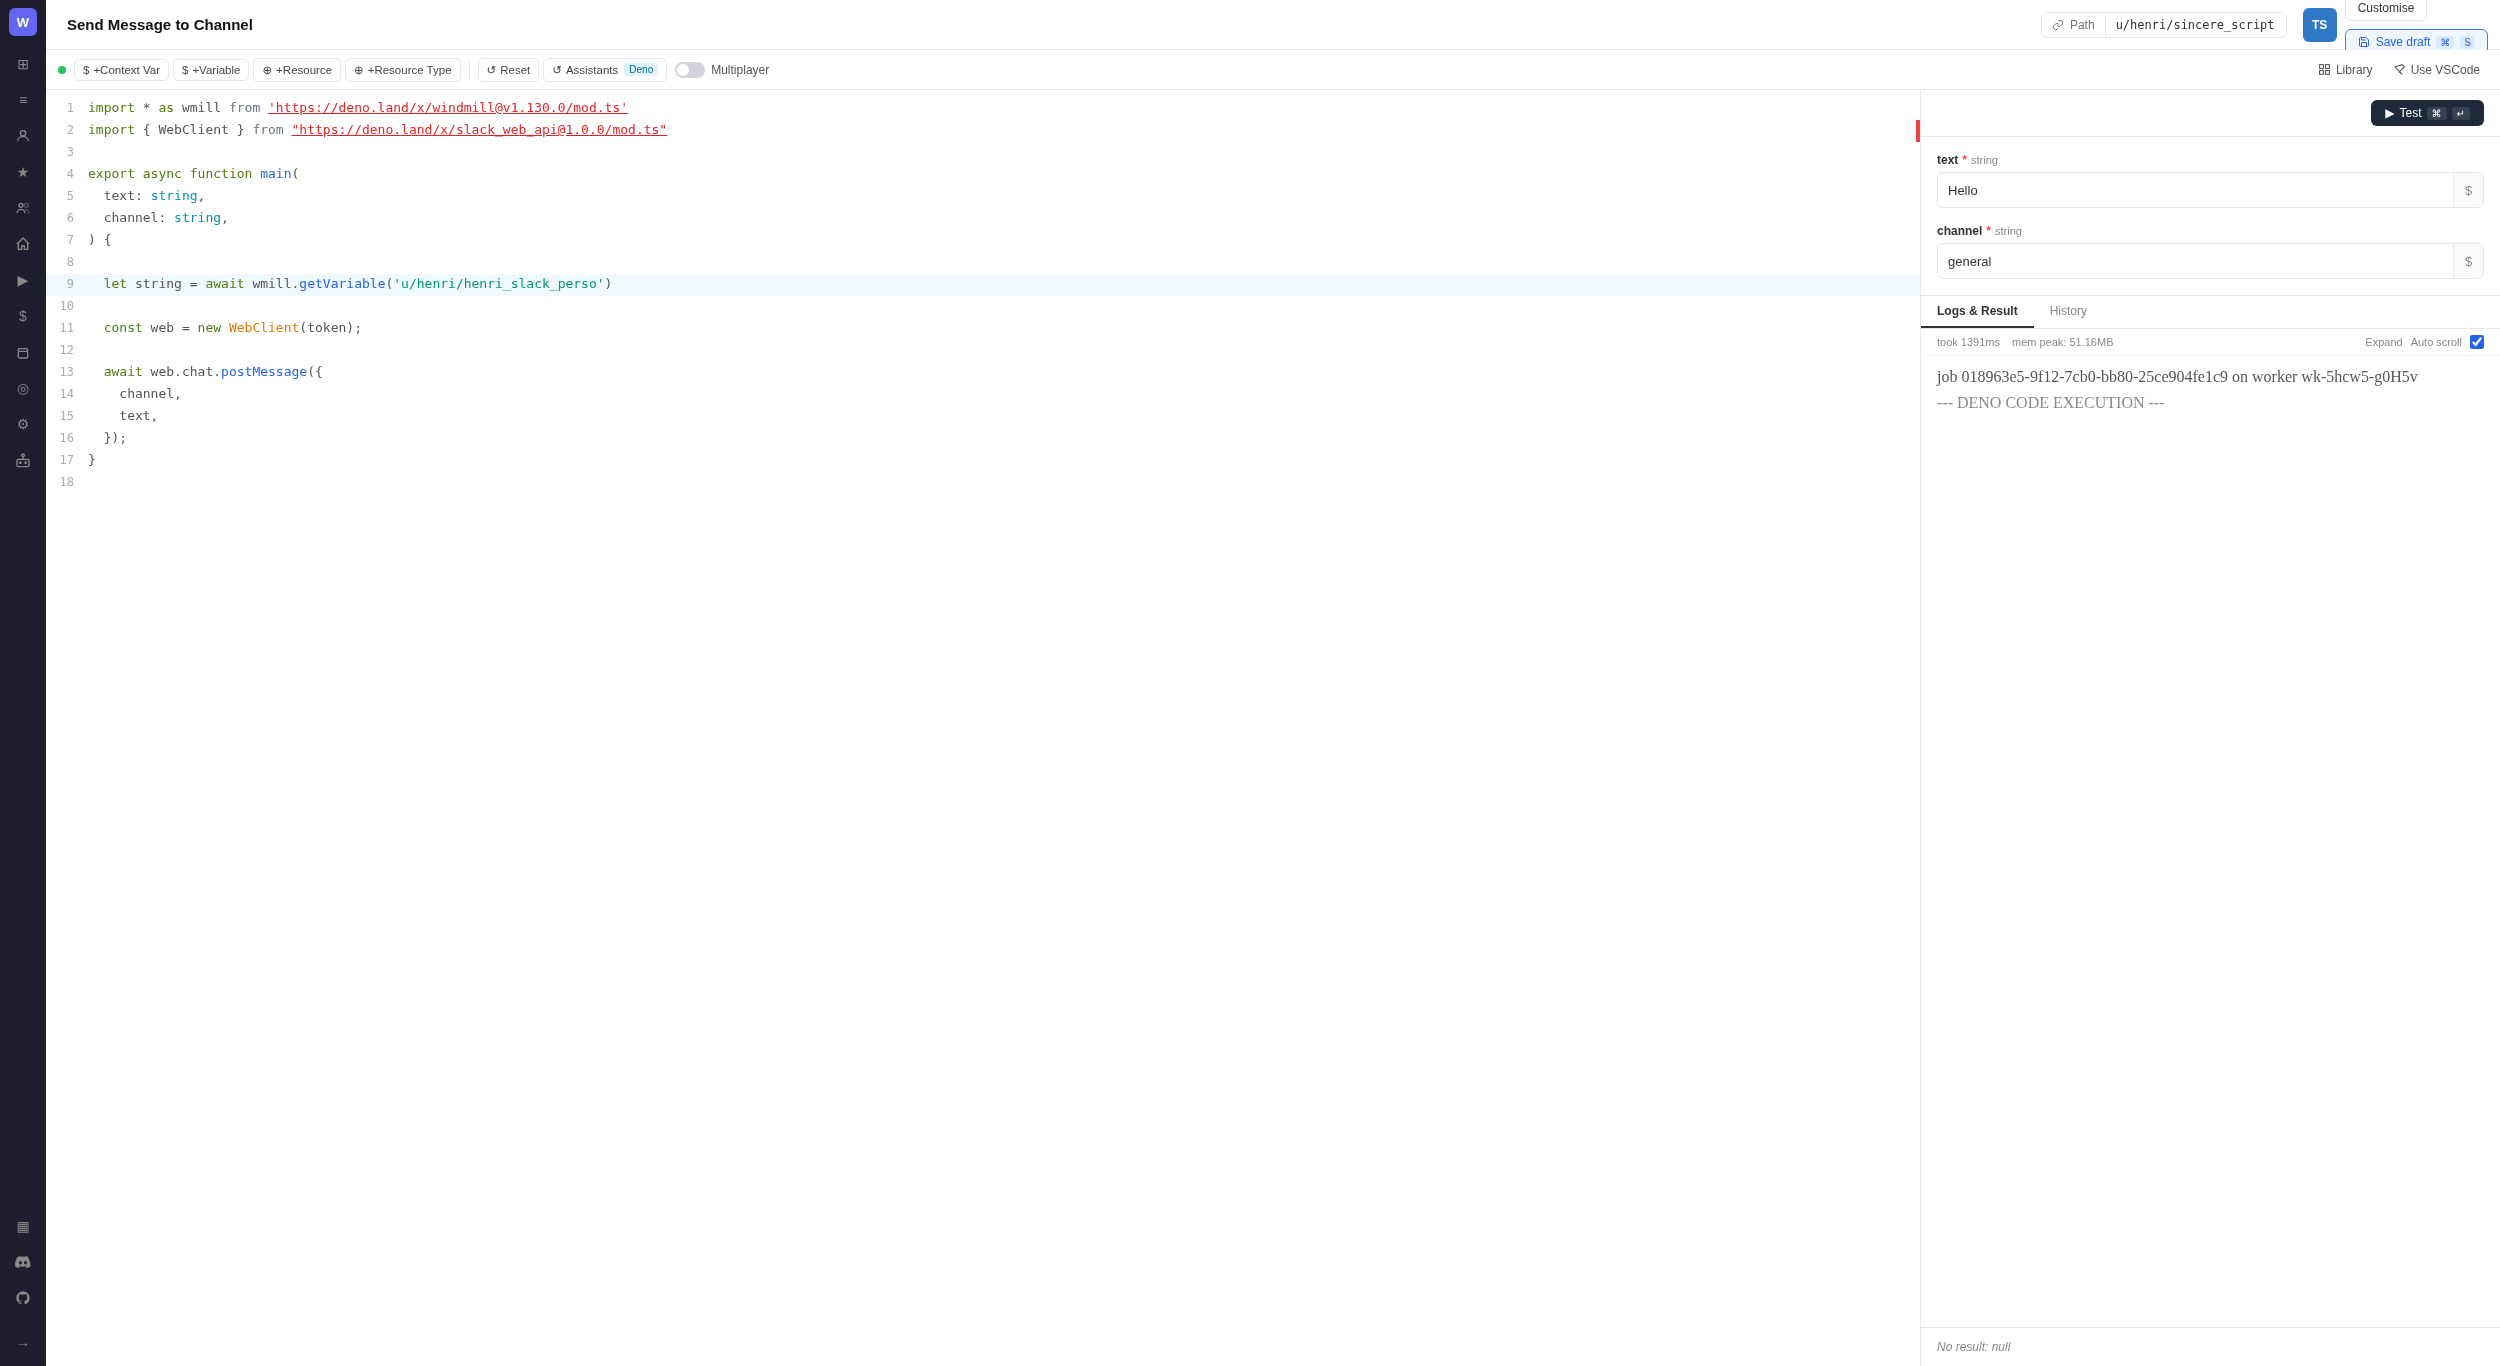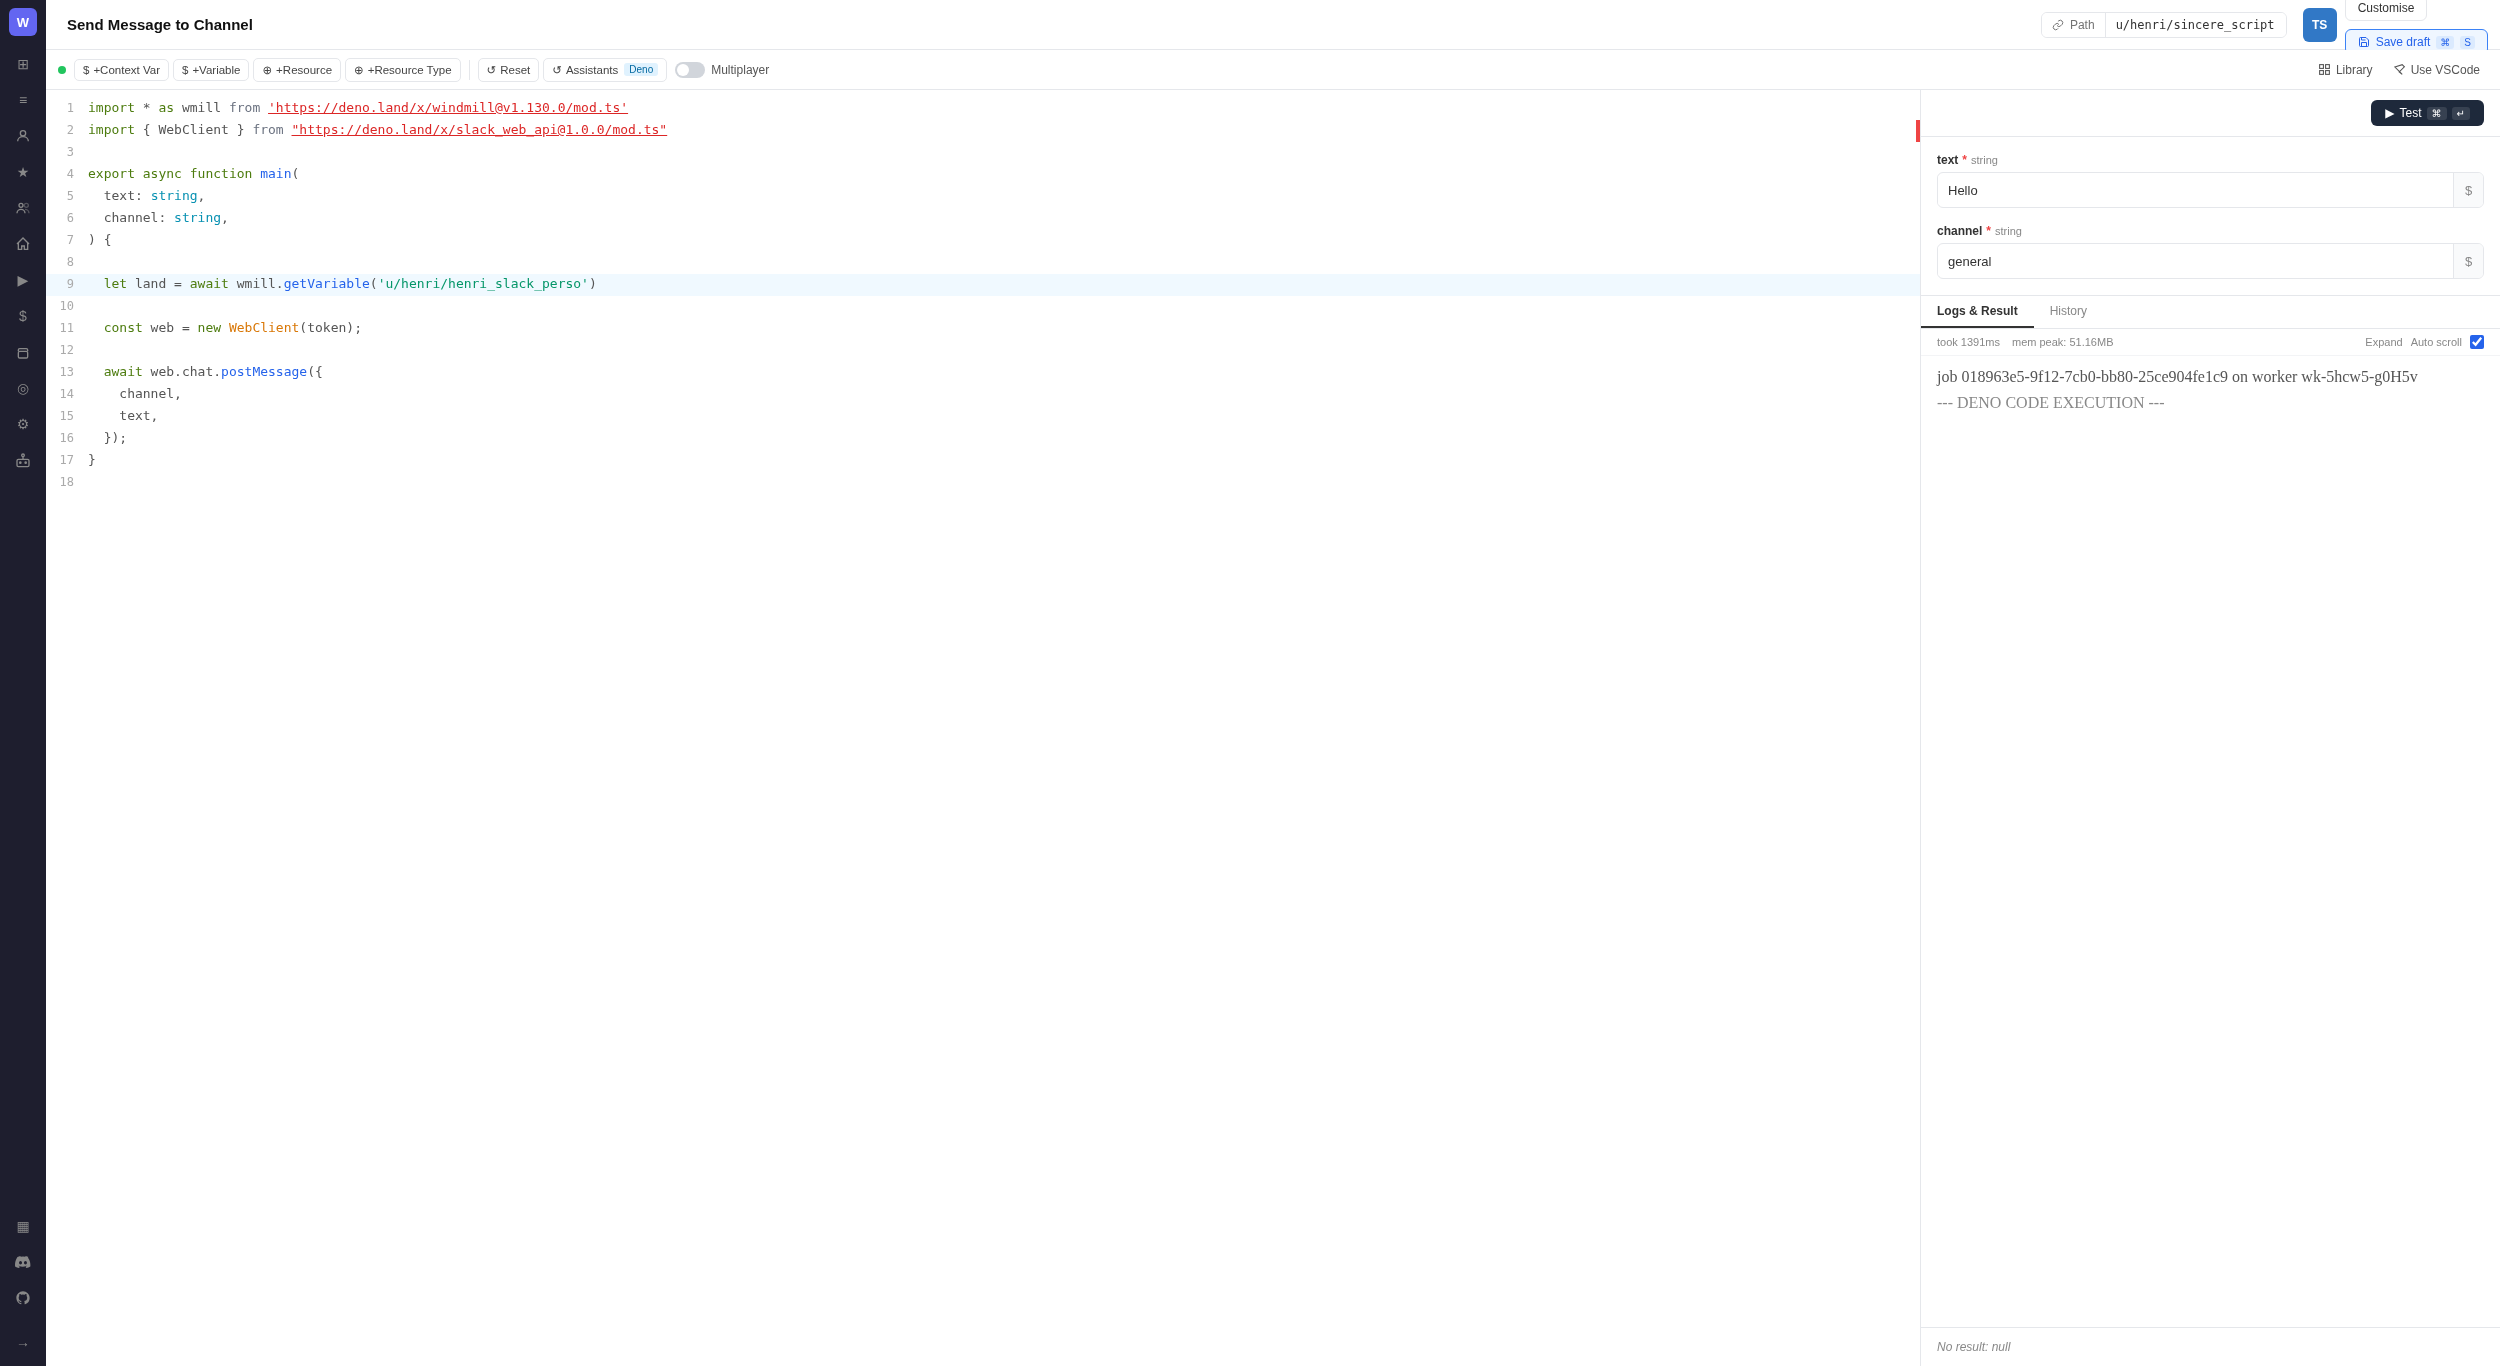--- a/index.html
+++ b/index.html
@@ -271,21 +271,21 @@
         <div class="code-line">
           <span class="line-num">7</span>
           <span class="line-content"><span class="punct">) {</span></span>
         </div>
         <div class="code-line">
           <span class="line-num">8</span>
           <span class="line-content">&nbsp;</span>
         </div>
         <div class="code-line active">
           <span class="line-num">9</span>
-          <span class="line-content"><span class="punct">  </span><span class="kw">let</span><span class="punct"> land = </span><span class="kw">await</span><span class="punct"> wmill.</span><span class="fn">getVariable</span><span class="punct">(</span><span class="var">'u/henri/henri_slack_perso'</span><span class="punct">)</span></span>
+          <span class="line-content"><span class="punct">  </span><span class="kw">let</span><span class="punct"> string = </span><span class="kw">await</span><span class="punct"> wmill.</span><span class="fn">getVariable</span><span class="punct">(</span><span class="var">'u/henri/henri_slack_perso'</span><span class="punct">)</span></span>
         </div>
         <div class="code-line">
           <span class="line-num">10</span>
           <span class="line-content">&nbsp;</span>
         </div>
         <div class="code-line">
           <span class="line-num">11</span>
           <span class="line-content"><span class="punct">  </span><span class="kw">const</span><span class="punct"> web = </span><span class="kw">new</span><span class="punct"> </span><span class="obj">WebClient</span><span class="punct">(token);</span></span>
         </div>
         <div class="code-line">

